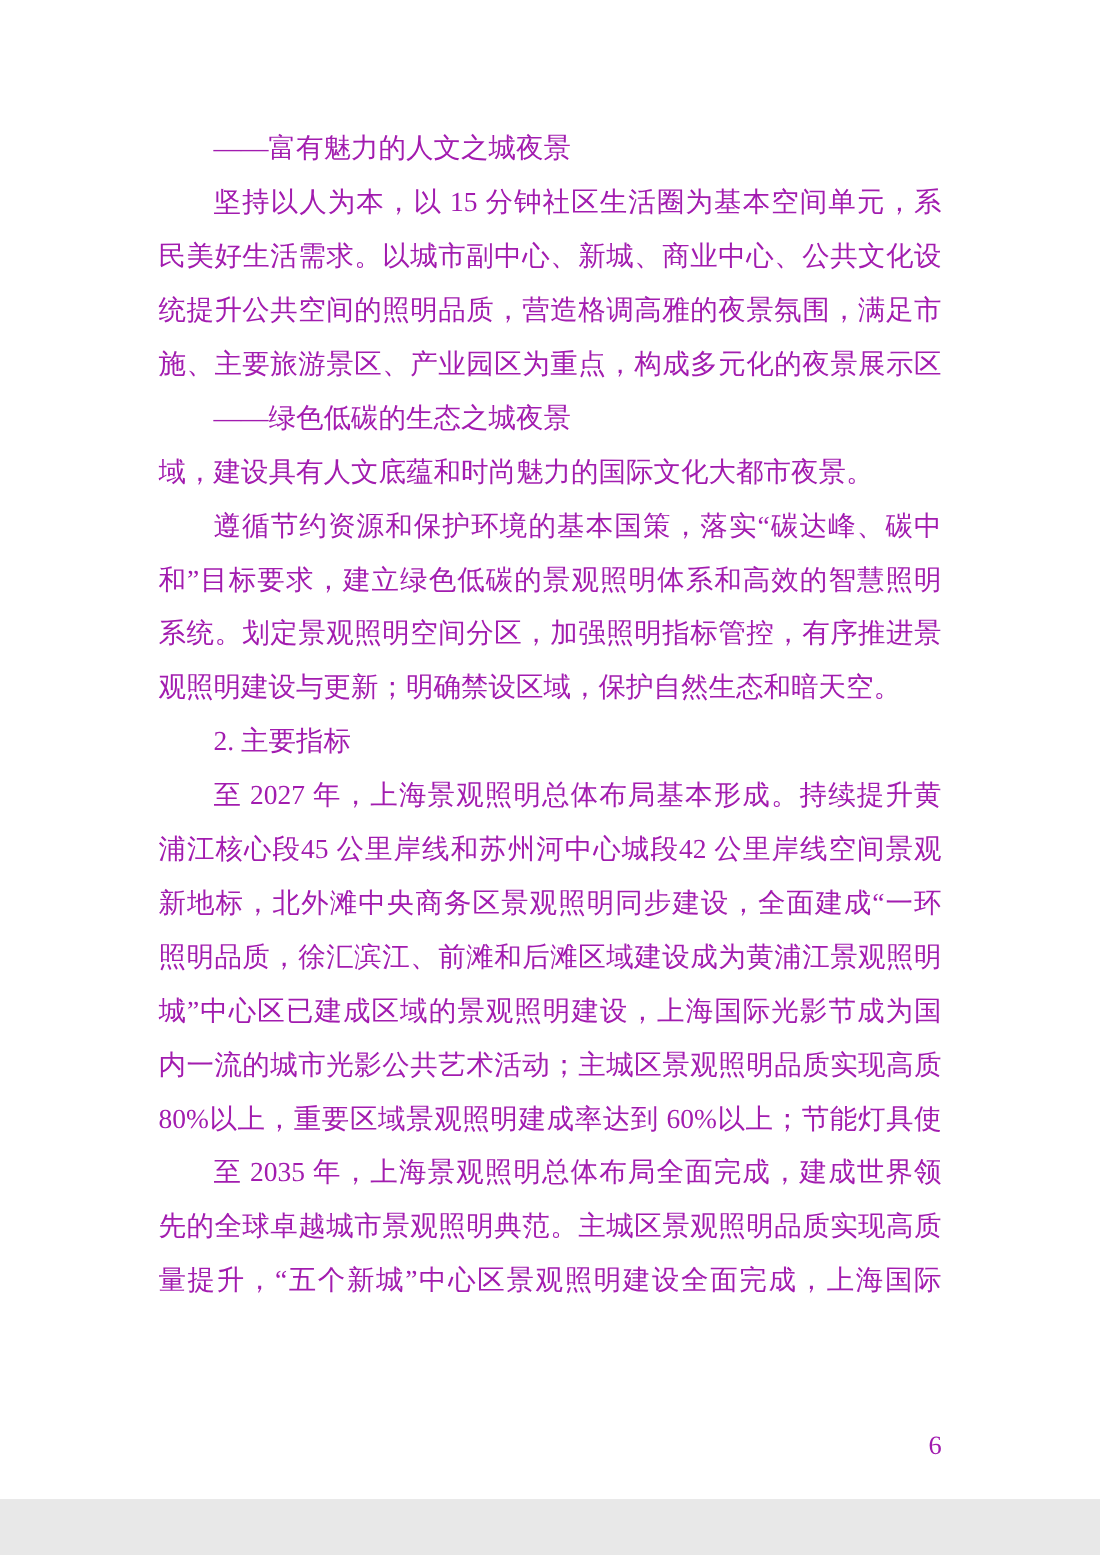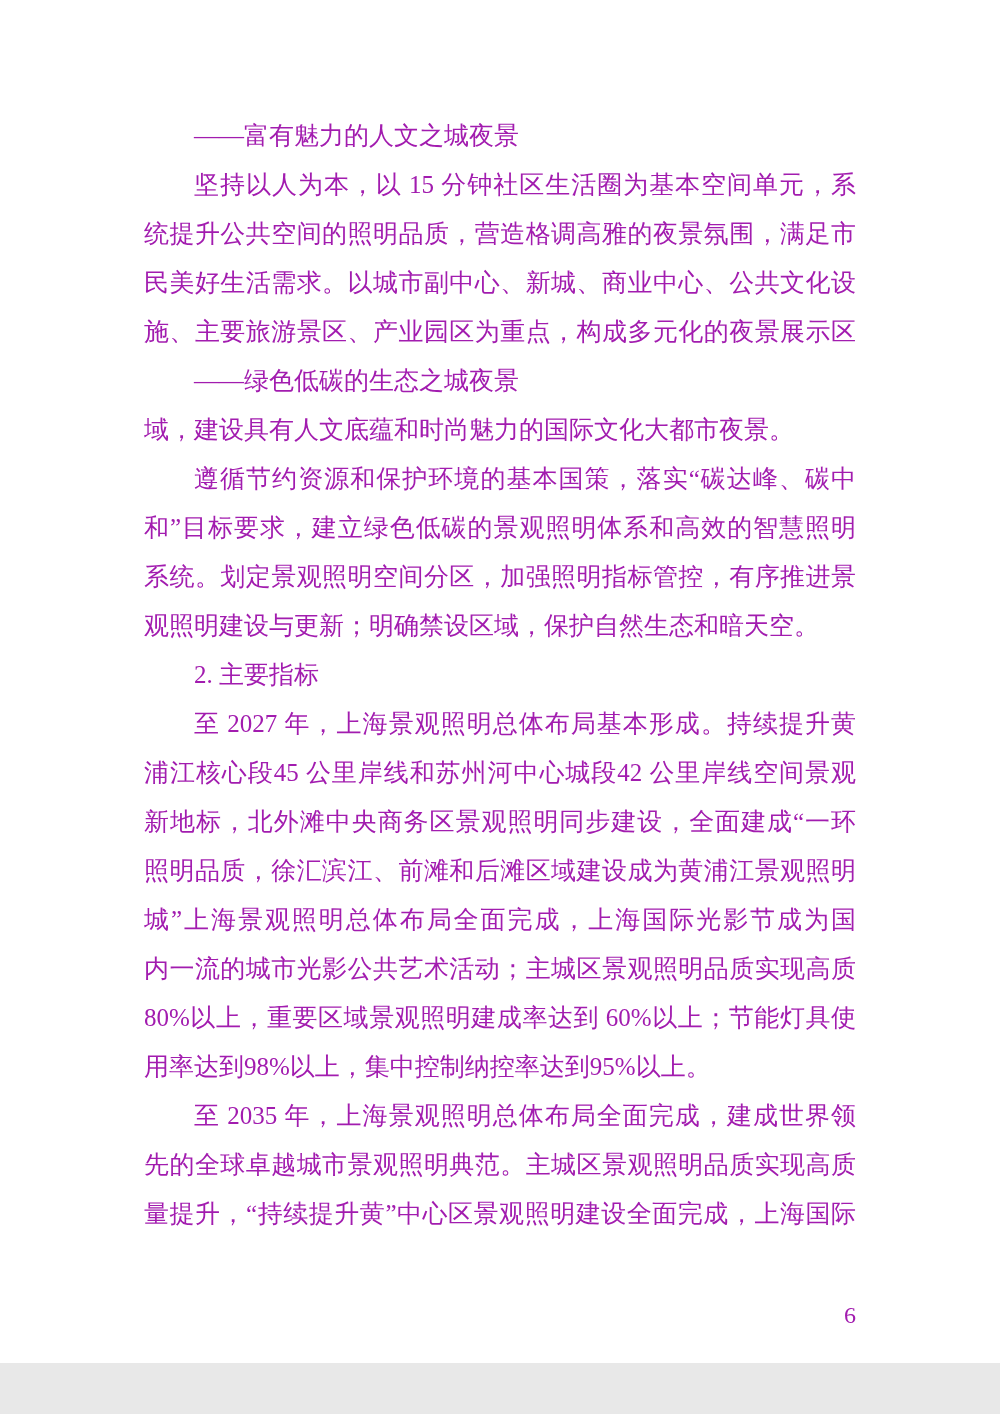--- a/index.html
+++ b/index.html
@@ -50,37 +50,36 @@
     line-height: 28px;
   }
 </style>
 </head>
 <body>
 
 <div class="page">
   <div class="body-text">
     <div class="line indent">——富有魅力的人文之城夜景</div>
     <div class="line indent fill">坚持以人为本，以 15 分钟社区生活圈为基本空间单元，系</div>
+    <div class="line fill">民美好生活需求。以城市副中心、新城、商业中心、公共文化设</div>
     <div class="line fill">统提升公共空间的照明品质，营造格调高雅的夜景氛围，满足市</div>
-    <div class="line fill">民美好生活需求。以城市副中心、新城、商业中心、公共文化设</div>
     <div class="line fill">施、主要旅游景区、产业园区为重点，构成多元化的夜景展示区</div>
     <div class="line indent">——绿色低碳的生态之城夜景</div>
     <div class="line">域，建设具有人文底蕴和时尚魅力的国际文化大都市夜景。</div>
     <div class="line indent fill">遵循节约资源和保护环境的基本国策，落实“碳达峰、碳中</div>
     <div class="line fill">和”目标要求，建立绿色低碳的景观照明体系和高效的智慧照明</div>
     <div class="line fill">系统。划定景观照明空间分区，加强照明指标管控，有序推进景</div>
     <div class="line">观照明建设与更新；明确禁设区域，保护自然生态和暗天空。</div>
     <div class="line indent">2. 主要指标</div>
     <div class="line indent fill">至 2027 年，上海景观照明总体布局基本形成。持续提升黄</div>
     <div class="line fill">浦江核心段45 公里岸线和苏州河中心城段42 公里岸线空间景观</div>
     <div class="line fill">新地标，北外滩中央商务区景观照明同步建设，全面建成“一环</div>
     <div class="line fill">照明品质，徐汇滨江、前滩和后滩区域建设成为黄浦江景观照明</div>
-    <div class="line fill">城”上海景观照明总体布局全面完成，上海国际光影节成为国</div>
+    <div class="line fill">城”中心区已建成区域的景观照明建设，上海国际光影节成为国</div>
     <div class="line fill">内一流的城市光影公共艺术活动；主城区景观照明品质实现高质</div>
     <div class="line fill">80%以上，重要区域景观照明建成率达到 60%以上；节能灯具使</div>
-    <div class="line">用率达到98%以上，集中控制纳控率达到95%以上。</div>
     <div class="line indent fill">至 2035 年，上海景观照明总体布局全面完成，建成世界领</div>
     <div class="line fill">先的全球卓越城市景观照明典范。主城区景观照明品质实现高质</div>
-    <div class="line fill">量提升，“持续提升黄”中心区景观照明建设全面完成，上海国际</div>
+    <div class="line fill">量提升，“五个新城”中心区景观照明建设全面完成，上海国际</div>
   </div>
 
   <div class="page-number">6</div>
 </div>
 
 </body></html>

